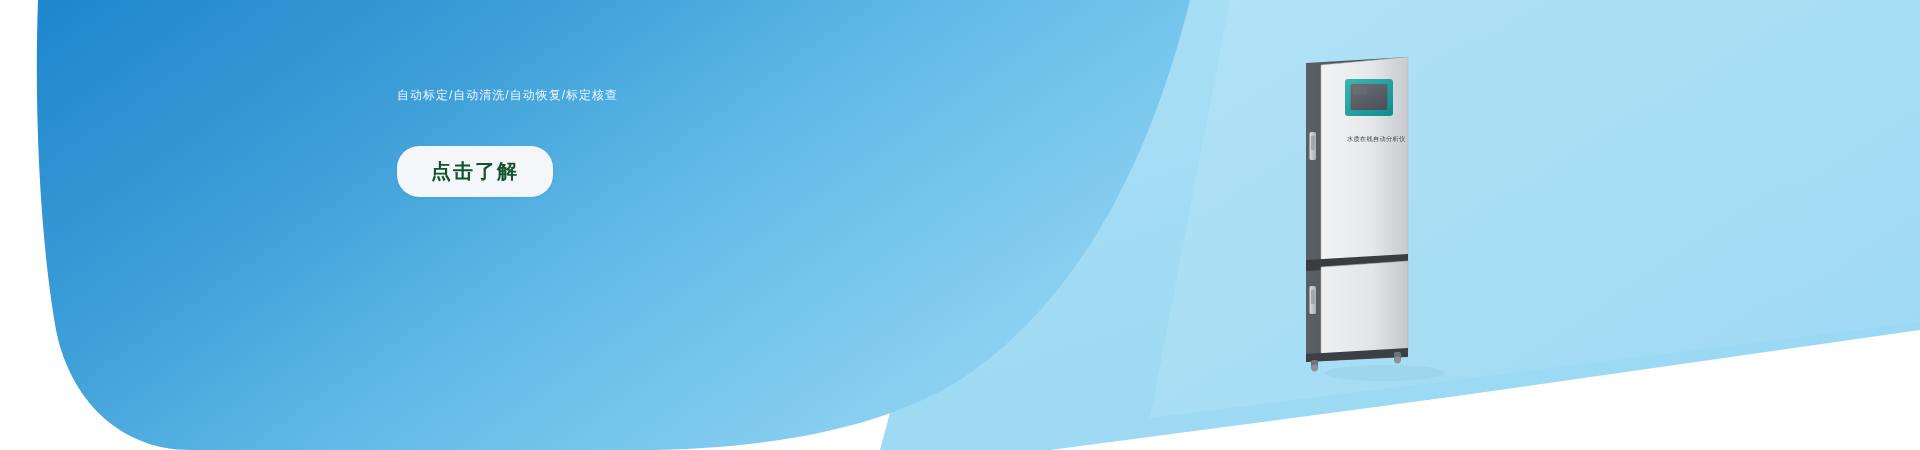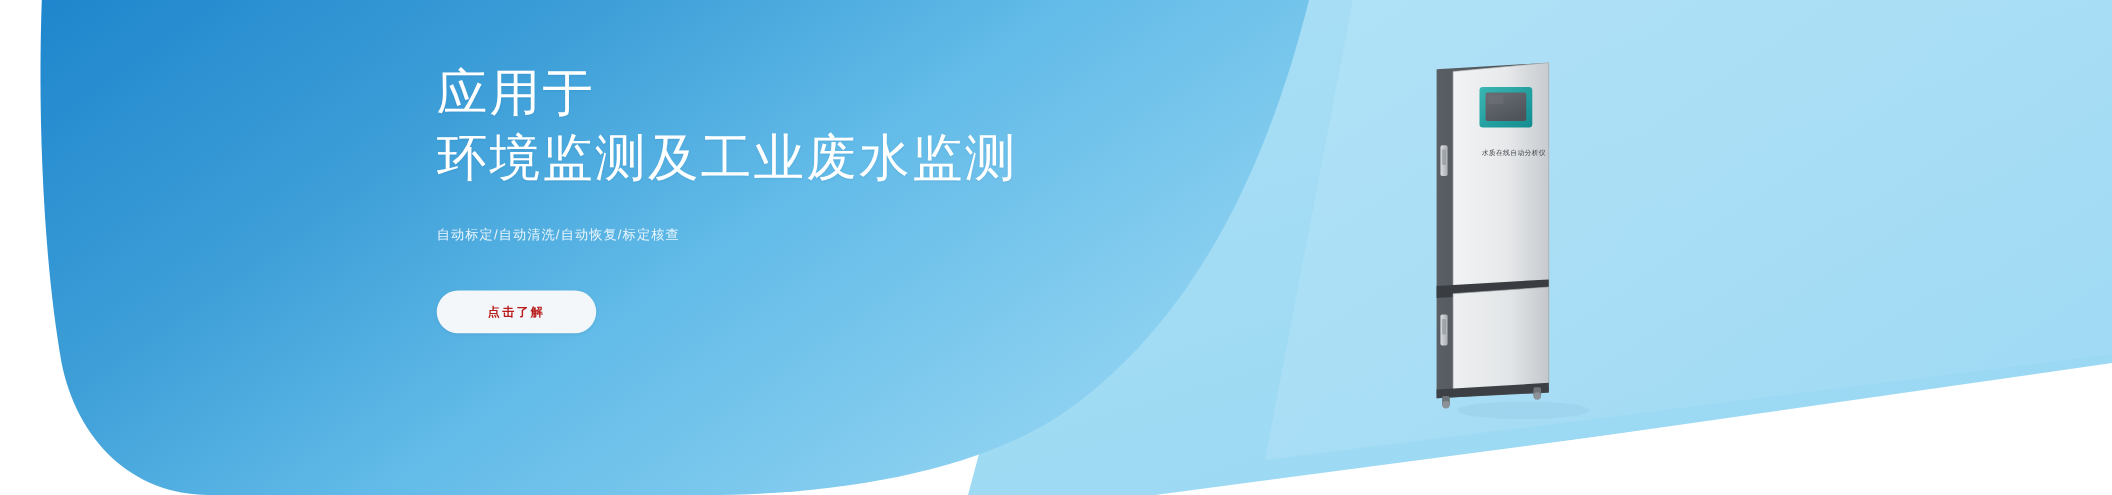--- a/index.html
+++ b/index.html
@@ -14,22 +14,22 @@
 
   
   .content{ position:absolute; left:397px; top:55px; width:820px; z-index:5; }
 
   .headline{ color:#ffffff; font-size:46px; line-height:1.28; font-weight:400;
      letter-spacing:2px; white-space:pre-line; text-shadow:0 1px 2px rgba(0,60,110,.08); }
 
   .subhead{ margin-top:32px; color:#eaf6fd; font-size:12px; letter-spacing:1px;
      font-weight:400; }
 
-  .cta{ display:inline-block; margin-top:42px; background:#f4f7f9; color:#b91c1c;
-     font-size:11px; font-weight:bold; letter-spacing:2px; border:none; border-radius:22px;
+  .cta{ display:inline-block; margin-top:42px; background:#f4f7f9; color:#14532d;
+     font-size:20px; font-weight:bold; letter-spacing:2px; border:none; border-radius:22px;
      padding:12px 34px; cursor:pointer; min-width:145px; text-align:center;
      box-shadow:0 1px 3px rgba(0,40,80,.08); }
 
   
   .device-wrap{ position:absolute; left:1290px; top:55px; width:190px; height:330px; z-index:6; }
   .device-svg{ width:190px; height:330px; display:block; }
   .dev-text{ font-family:"Liberation Serif","DejaVu Serif",serif; font-size:6.2px;
      fill:#3a3f45; letter-spacing:.3px; }
 </style>
 </head>
@@ -58,22 +58,20 @@
     <path d="M 1000 0 L 1920 0 L 1920 330 L 1080 450 L 880 450 Z" fill="url(#gLight)"></path>
 
     <path d="M 1230 0 L 1920 0 L 1920 322 L 1150 418 Z" fill="url(#gLight2)" opacity="0.85"></path>
 
     <path d="M 38 0 L 1190 0 C 1150 160 1080 300 960 380 C 880 430 760 450 640 450 L 190 450 C 120 450 70 400 56 330 C 40 240 34 110 38 0 Z" fill="url(#gBlue)"></path>
 
     <path d="M 1920 335 L 1920 450 L 1050 450 Z" fill="#ffffff"></path>
   </svg>
 
   <div class="content">
-    <h1 class="headline">应用于
-环境监测及工业废水监测</h1>
 
     <p class="subhead">自动标定/自动清洗/自动恢复/标定核查</p>
 
     <button class="cta">点击了解</button>
   </div>
 
   <div class="device-wrap">
     <svg class="device-svg" viewBox="0 0 190 330">
       <defs>
         <linearGradient id="frontG" x1="0" y1="0" x2="1" y2="0">

